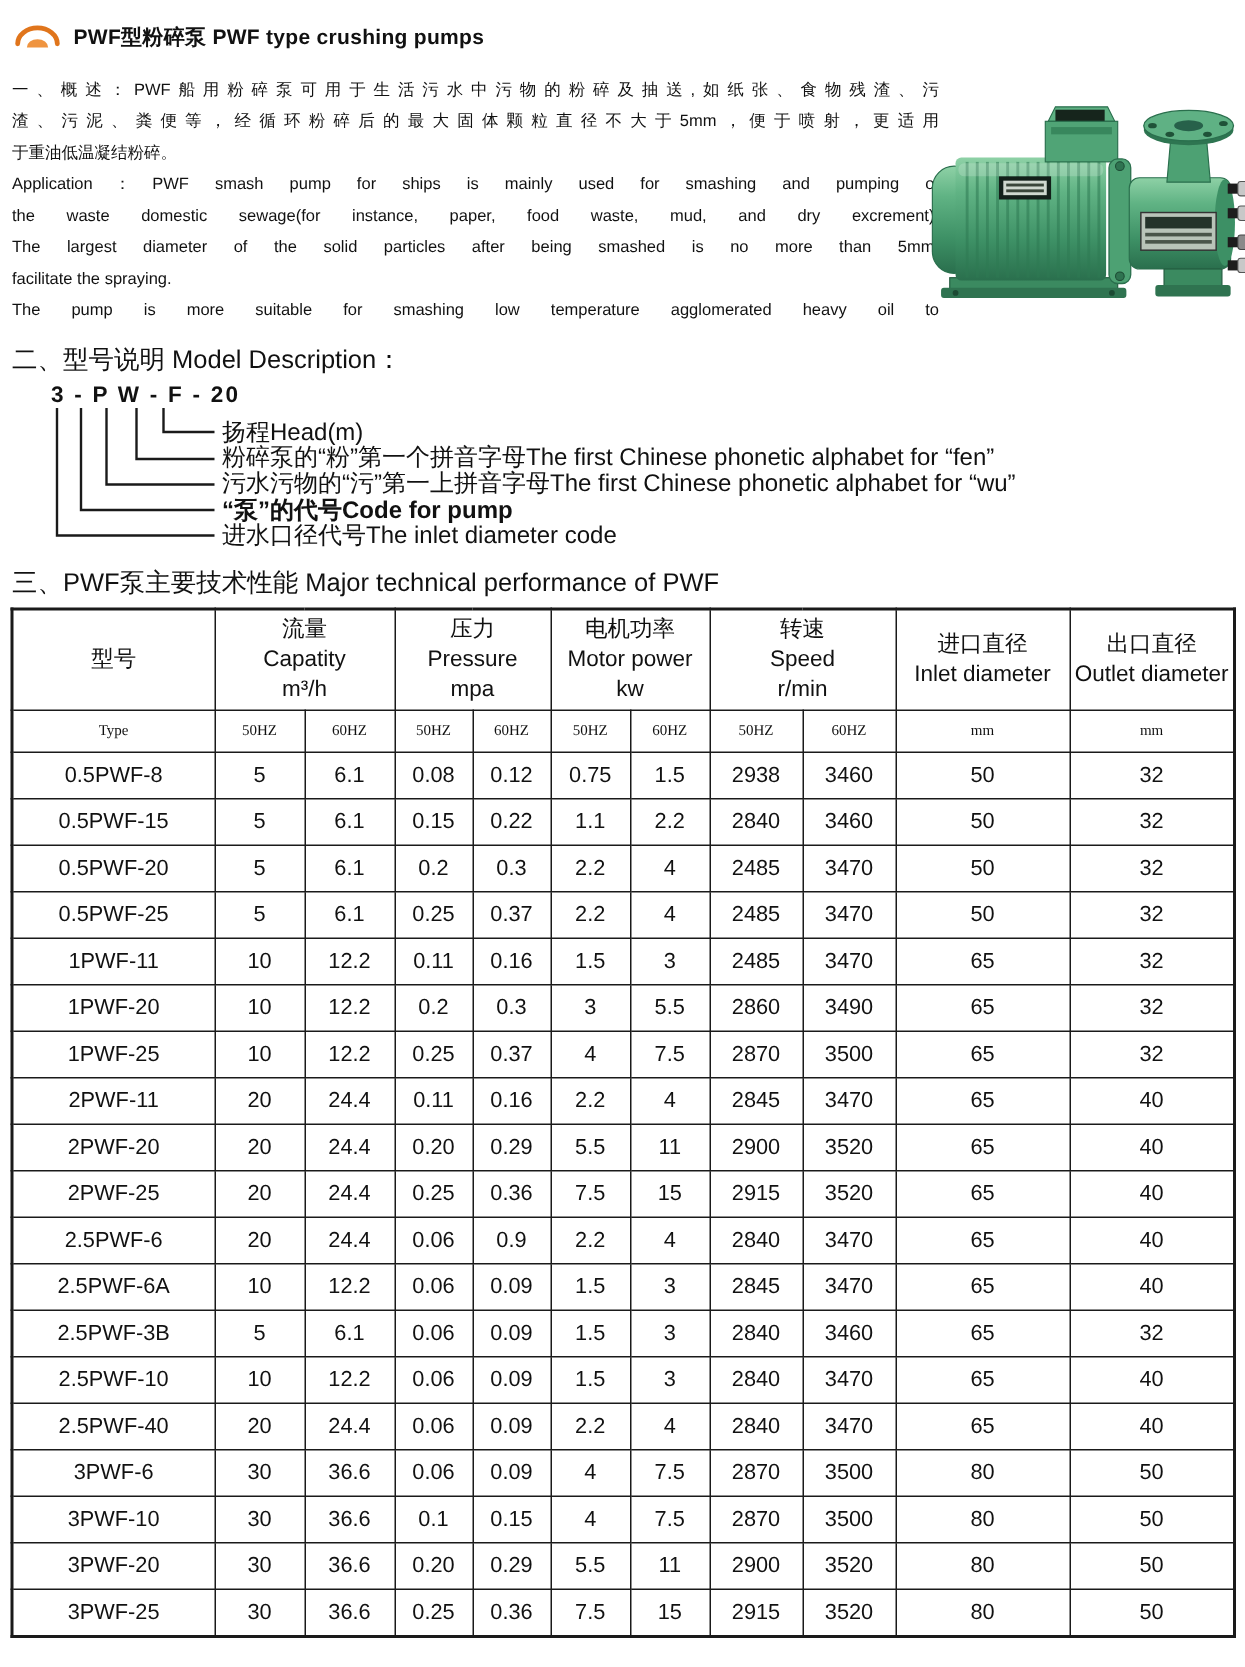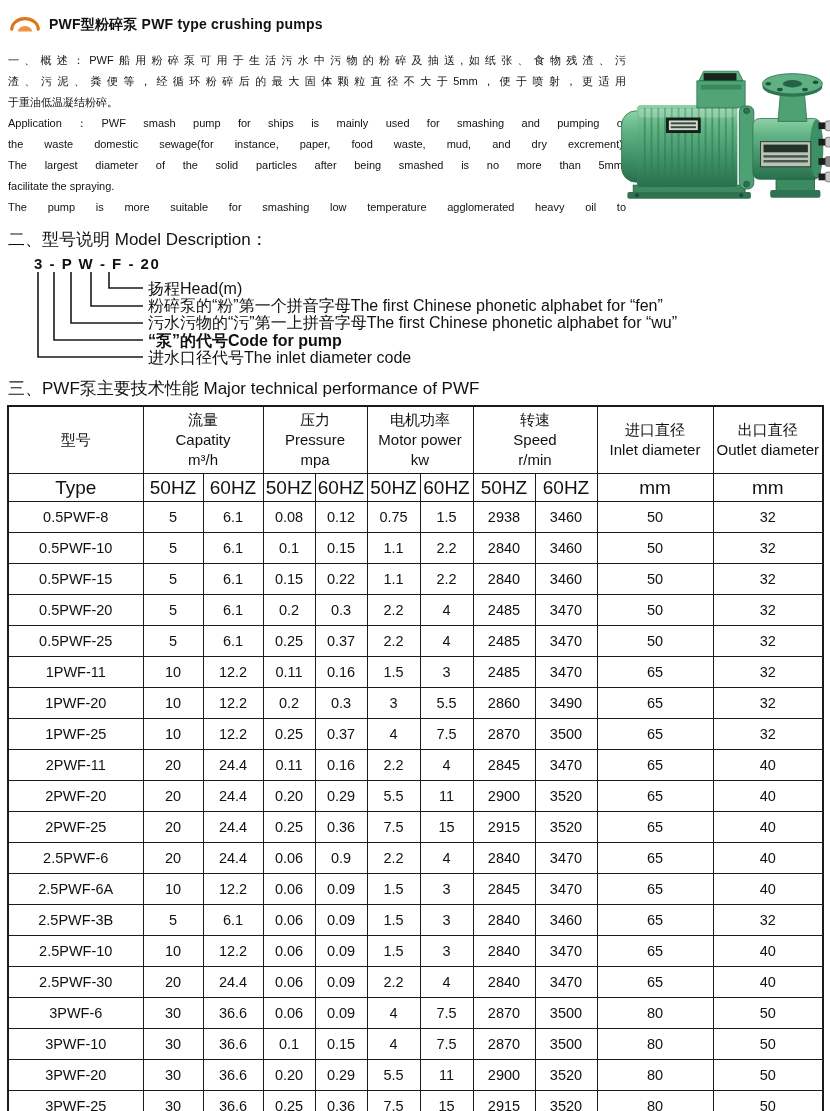--- a/index.html
+++ b/index.html
@@ -29,21 +29,21 @@
   
   .model-diagram{position:relative;height:112px;margin:4px 0 0 8px;}
   .model-code{position:absolute;left:26px;top:0;font-size:15px;font-weight:bold;letter-spacing:1.5px;white-space:nowrap;}
   .model-diagram svg.conn{position:absolute;left:0;top:0;}
   .model-label{position:absolute;left:140px;font-size:16px;white-space:nowrap;line-height:19px;}
 
   
   table.perf{border-collapse:collapse;table-layout:fixed;margin:5px 0 0 7px;width:815px;border:2px solid #1a1a1a;}
   table.perf th,table.perf td{border:1px solid #1a1a1a;text-align:center;vertical-align:middle;padding:0;font-weight:normal;}
   table.perf thead tr.grp th{height:66px;font-size:15px;white-space:pre-line;line-height:1.35;}
-  table.perf thead tr.sub th{height:27px;font-size:19px;}
+  table.perf thead tr.sub th{height:27px;font-size:10px;font-family:Liberation Serif, serif;}
   table.perf tbody td{height:30px;font-size:14.5px;}
 </style>
 </head>
 <body>
 
 <div class="page">
 
   <div class="hdr">
     <svg class="logo" width="34" height="23" viewBox="0 0 36 24">
       <path d="M4 17 A 12.5 10 0 0 1 32 17" fill="none" stroke="#e0751c" stroke-width="3.4" stroke-linecap="round"></path>
@@ -225,33 +225,20 @@
           <td>0.08</td>
           <td>0.12</td>
           <td>0.75</td>
           <td>1.5</td>
           <td>2938</td>
           <td>3460</td>
           <td>50</td>
           <td>32</td>
         </tr>
         <tr>
-          <td>0.5PWF-10</td>
-          <td>5</td>
-          <td>6.1</td>
-          <td>0.1</td>
-          <td>0.15</td>
-          <td>1.1</td>
-          <td>2.2</td>
-          <td>2840</td>
-          <td>3460</td>
-          <td>50</td>
-          <td>32</td>
-        </tr>
-        <tr>
           <td>0.5PWF-15</td>
           <td>5</td>
           <td>6.1</td>
           <td>0.15</td>
           <td>0.22</td>
           <td>1.1</td>
           <td>2.2</td>
           <td>2840</td>
           <td>3460</td>
           <td>50</td>
@@ -407,21 +394,21 @@
           <td>0.06</td>
           <td>0.09</td>
           <td>1.5</td>
           <td>3</td>
           <td>2840</td>
           <td>3470</td>
           <td>65</td>
           <td>40</td>
         </tr>
         <tr>
-          <td>2.5PWF-30</td>
+          <td>2.5PWF-40</td>
           <td>20</td>
           <td>24.4</td>
           <td>0.06</td>
           <td>0.09</td>
           <td>2.2</td>
           <td>4</td>
           <td>2840</td>
           <td>3470</td>
           <td>65</td>
           <td>40</td>

